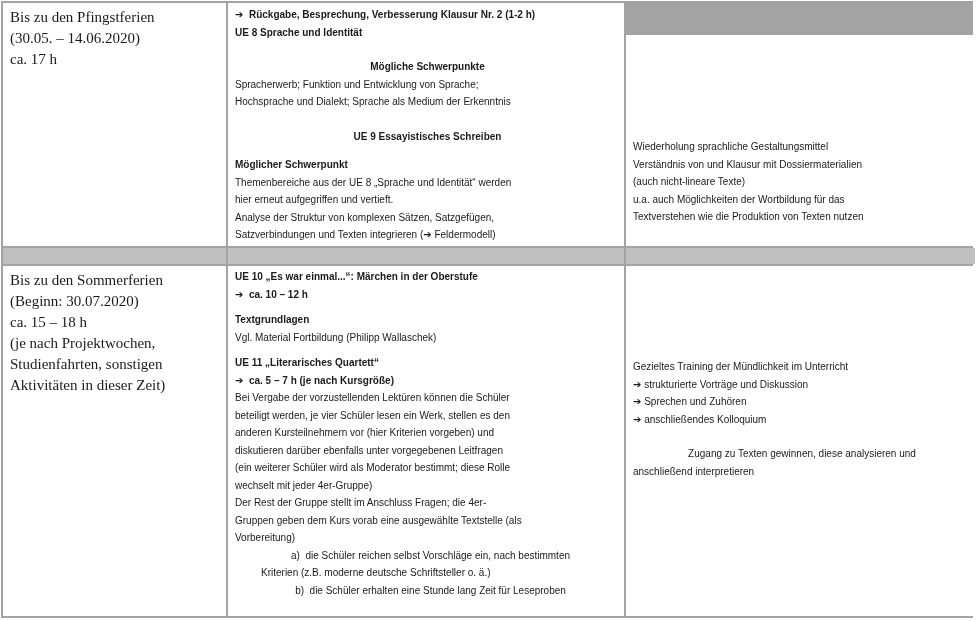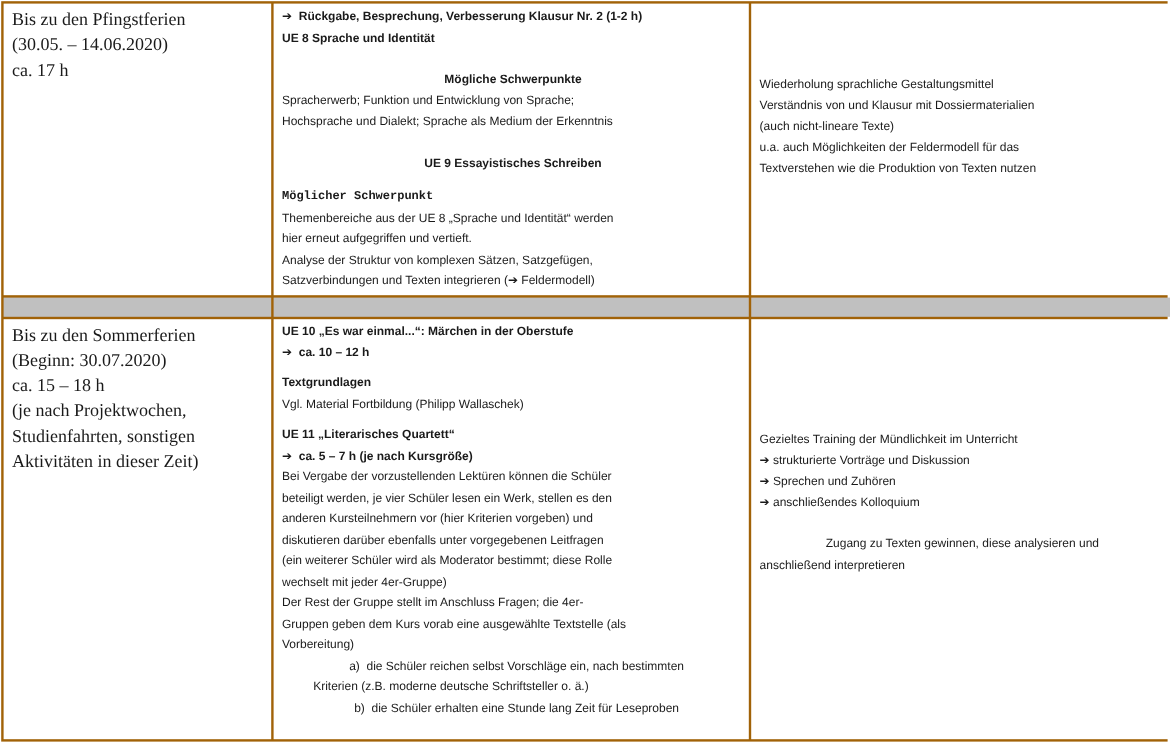--- a/index.html
+++ b/index.html
@@ -18,21 +18,21 @@
   }
   .tbl {
     position: absolute;
     left: 1px;
     top: 1px;
     display: grid;
     grid-template-columns: 223px 396px 349px;
     grid-template-rows: 243px 16px 350px;
     gap: 2px;
     padding: 2px;
-    background: #a16207;
+    background: #a3a3a3;
     width: 968px;
   }
   .cell {
     background: #ffffff;
     overflow: hidden;
     color: #1a1a1a;
   }
   .band {
     background: #c0c0c0;
   }
@@ -46,24 +46,24 @@
     font-family: "Liberation Sans", "DejaVu Sans", sans-serif;
     font-size: 10px;
     line-height: 17.5px;
     padding: 3px 4px 0 7px;
   }
   .r2 { padding-top: 2px; }
   .ln { white-space: pre; }
   .b  { font-weight: bold; }
   .gap   { margin-top: 17px; text-align: center; }
   .gap15 { margin-top: 8px; }
-  .gapsm { margin-top: 11px; font-family: Liberation Mono, monospace; }
+  .gapsm { margin-top: 11px; }
   .li1 { padding-left: 6px; text-align: center; }
   .li2 { padding-left: 26px; }
-  .notes1 { padding-top: 59px; }
+  .notes1 { padding-top: 103px; margin-top: 32px; }
   .notes2 { padding-top: 92px; }
 </style>
 </head>
 <body>
 
 <div class="page">
   <div class="tbl">
 
     <div class="cell serif">
       <div class="ln">Bis zu den Pfingstferien</div>
@@ -82,21 +82,21 @@
       <div class="ln">Themenbereiche aus der UE 8 „Sprache und Identität“ werden</div>
       <div class="ln">hier erneut aufgegriffen und vertieft.</div>
       <div class="ln">Analyse der Struktur von komplexen Sätzen, Satzgefügen,</div>
       <div class="ln">Satzverbindungen und Texten integrieren (➔ Feldermodell)</div>
     </div>
 
     <div class="cell sans notes1">
       <div class="ln">Wiederholung sprachliche Gestaltungsmittel</div>
       <div class="ln">Verständnis von und Klausur mit Dossiermaterialien</div>
       <div class="ln">(auch nicht-lineare Texte)</div>
-      <div class="ln">u.a. auch Möglichkeiten der Feldermodell für das</div>
+      <div class="ln">u.a. auch Möglichkeiten der Wortbildung für das</div>
       <div class="ln">Textverstehen wie die Produktion von Texten nutzen</div>
     </div>
 
     <div class="cell band"></div>
     <div class="cell band"></div>
     <div class="cell band"></div>
 
     <div class="cell serif">
       <div class="ln">Bis zu den Sommerferien</div>
       <div class="ln">(Beginn: 30.07.2020)</div>

